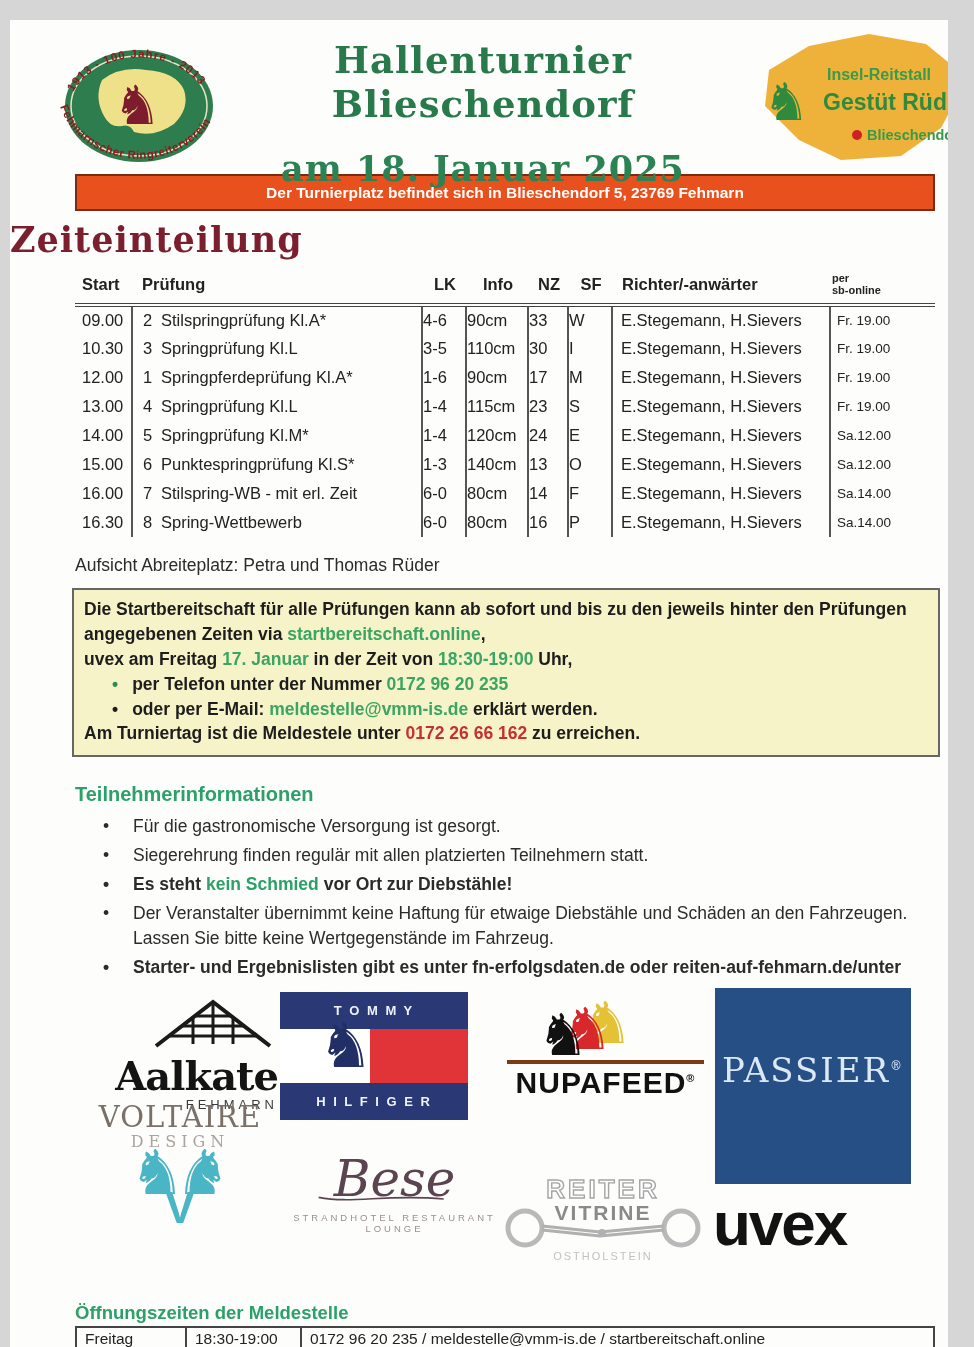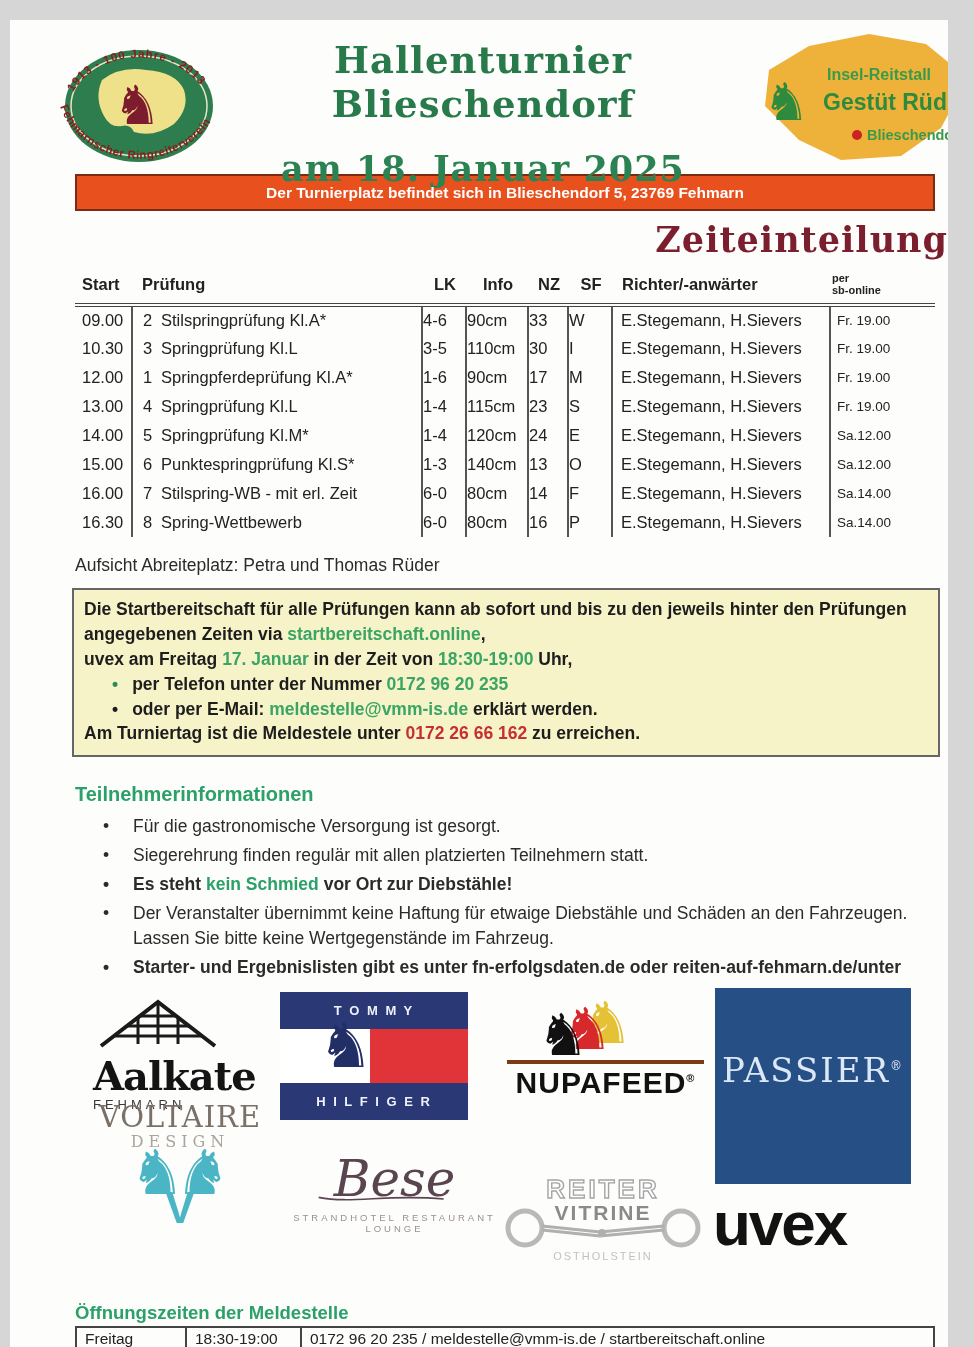--- a/index.html
+++ b/index.html
@@ -32,21 +32,21 @@
   
   .banner {
     margin:6px 12px 0 65px; width:860px; height:37px;
     background:#e8511d; border:2px solid #7a2c12;
     color:#fff; font-weight:bold; font-size:15.5px;
     text-align:center; line-height:33px;
   }
 
   
   .zeit-title {
-    text-align:right; font-family:"DejaVu Serif", serif; font-weight:bold;
+    text-align:left; font-family:"DejaVu Serif", serif; font-weight:bold;
     font-size:35px; color:#7b1e2e; margin-top:8px; letter-spacing:1px;
   }
   table.schedule {
     margin:8px 0 0 65px; width:860px; border-collapse:collapse;
     font-size:16.5px; table-layout:fixed;
   }
   table.schedule col.c-start{width:57px} table.schedule col.c-pruef{width:290px}
   table.schedule col.c-lk{width:44px}   table.schedule col.c-info{width:62px}
   table.schedule col.c-nz{width:40px}   table.schedule col.c-sf{width:44px}
   table.schedule col.c-richter{width:218px} table.schedule col.c-per{width:105px}
@@ -87,21 +87,21 @@
   .plist { list-style:none; font-size:17.5px; line-height:1.43; color:#2b2b2b; }
   .plist li { padding-left:58px; position:relative; margin-bottom:4px; }
   .plist li::before { content:"•"; position:absolute; left:28px; }
   .plist li.bold { font-weight:bold; }
   .plist .g { color:#2ba169; }
 
   
   .sponsors { position:relative; margin-left:65px; width:870px; height:298px; margin-top:8px; }
   .sp { position:absolute; }
 
-  .aalkate { left:18px; top:8px; width:185px; text-align:left; }
+  .aalkate { left:18px; top:8px; width:185px; text-align:right; }
   .aalkate .name { font-family:"DejaVu Serif", serif; font-weight:bold; font-size:40px; color:#141414; letter-spacing:-1px; }
   .aalkate .sub { font-size:13px; letter-spacing:4px; color:#3a3a3a; margin-top:-2px; }
 
   .tommy { left:205px; top:4px; width:188px; height:128px; }
   .tommy .band { background:#2a3875; color:#eef2fa; font-size:13px; font-weight:bold;
                  text-align:center; height:37px; line-height:37px; letter-spacing:2px; }
   .tommy .mid { position:relative; height:54px; background:#fff; }
   .tommy .mid .red { position:absolute; right:0; top:0; width:52%; height:100%; background:#e13438; }
   .tommy .mid .horse { position:absolute; left:38px; top:-14px; font-family:"DejaVu Sans", sans-serif;
                        font-size:62px; color:#222e66; line-height:1; }

